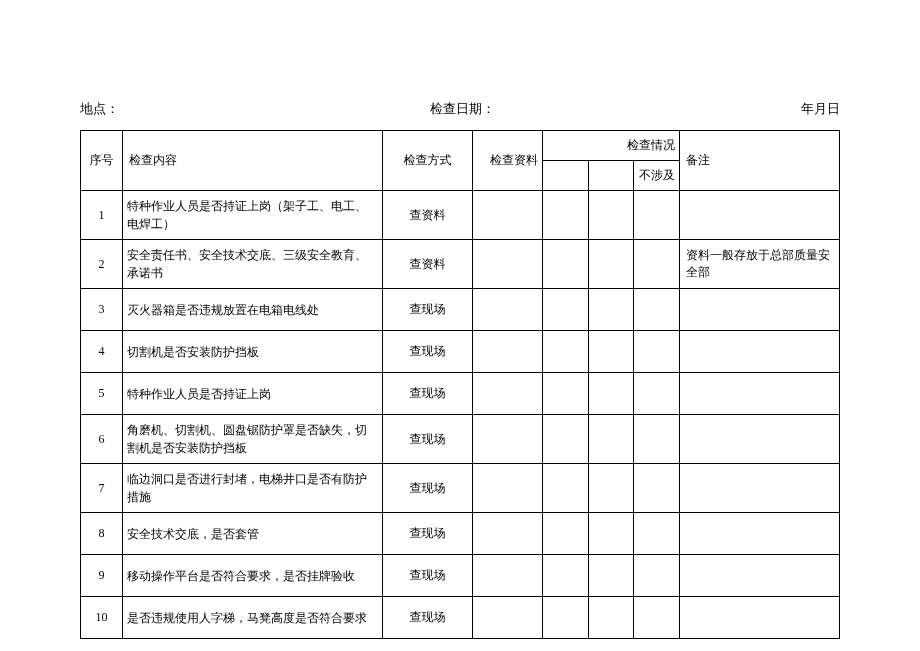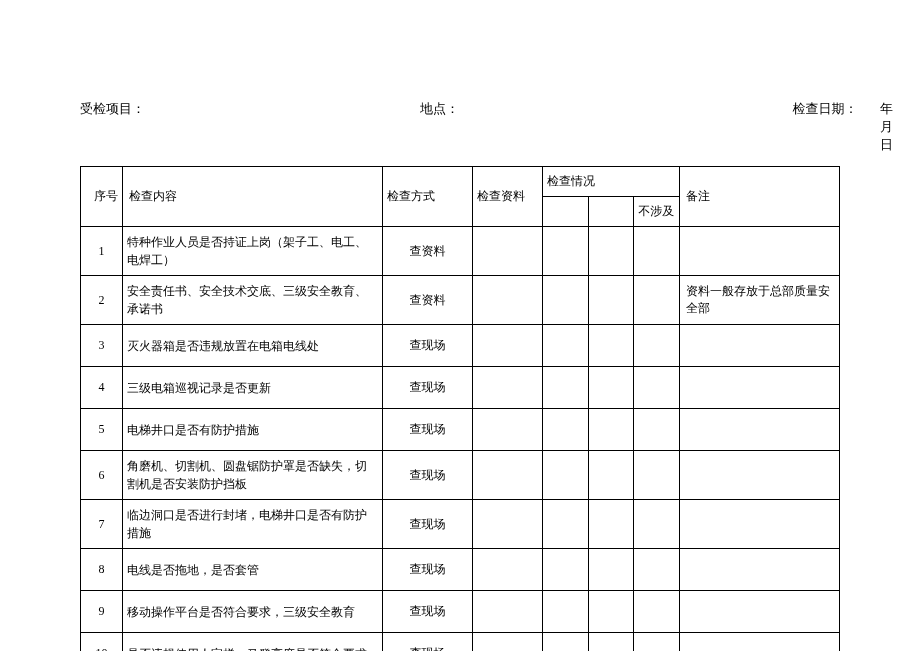--- a/index.html
+++ b/index.html
@@ -10,51 +10,50 @@
       background: #fff;
       padding: 100px 80px 40px 80px;
     }
     .header-row {
       display: flex;
       margin-bottom: 12px;
       font-size: 13px;
     }
     .header-cell-1 { flex: 0 0 340px; }
     .header-cell-2 { flex: 0 0 350px; }
-    .header-cell-3 { flex: 0 0 110px; text-align: center; }
+    .header-cell-3 { flex: 0 0 110px; text-align: left; }
     .header-cell-4 { flex: 1; text-align: right; }
     table {
       border-collapse: collapse;
       width: 100%;
       table-layout: fixed;
     }
     th, td {
       border: 1px solid #000;
       padding: 6px 4px;
       vertical-align: middle;
       font-weight: normal;
     }
-    th { text-align: left; }
-    .col-seq { width: 42px; text-align: right; }
+    th { text-align: right; }
+    .col-seq { width: 42px; text-align: center; }
     .col-content { width: 260px; text-align: left; padding-left: 6px; }
-    .col-method { width: 90px; text-align: left; }
+    .col-method { width: 90px; text-align: center; }
     .col-material { width: 70px; }
     .col-situ-sub { width: 48px; }
     .col-remark { width: 160px; text-align: left; padding-left: 6px; }
     .content-cell { text-align: left; line-height: 1.5; }
     .seq-cell { text-align: center; }
     .method-cell { text-align: center; }
     .remark-cell { text-align: left; padding-left: 6px; margin-left: 32px; }
     tbody tr { height: 42px; }
   </style>
 </head>
 <body>
 
 <div class="header-row">
-  <div class="header-cell-1">受检项目：</div>
   <div class="header-cell-2">地点：</div>
   <div class="header-cell-3">检查日期：</div>
   <div class="header-cell-4">年月日</div>
 </div>
 
 <table>
   <thead>
     <tr>
       <th class="col-seq" rowspan="2">序号</th>
       <th class="col-content" rowspan="2">检查内容</th>
@@ -95,31 +94,31 @@
         <td class="content-cell">灭火器箱是否违规放置在电箱电线处</td>
         <td class="method-cell">查现场</td>
         <td></td>
         <td></td>
         <td></td>
         <td></td>
         <td class="remark-cell"></td>
       </tr>
       <tr>
         <td class="seq-cell">4</td>
-        <td class="content-cell">三级电箱巡视记录是否更新</td>
+        <td class="content-cell">切割机是否安装防护挡板</td>
         <td class="method-cell">查现场</td>
         <td></td>
         <td></td>
         <td></td>
         <td></td>
         <td class="remark-cell"></td>
       </tr>
       <tr>
         <td class="seq-cell">5</td>
-        <td class="content-cell">电梯井口是否有防护措施</td>
+        <td class="content-cell">特种作业人员是否持证上岗</td>
         <td class="method-cell">查现场</td>
         <td></td>
         <td></td>
         <td></td>
         <td></td>
         <td class="remark-cell"></td>
       </tr>
       <tr>
         <td class="seq-cell">6</td>
         <td class="content-cell">角磨机、切割机、圆盘锯防护罩是否缺失，切割机是否安装防护挡板</td>
@@ -135,31 +134,31 @@
         <td class="content-cell">临边洞口是否进行封堵，电梯井口是否有防护措施</td>
         <td class="method-cell">查现场</td>
         <td></td>
         <td></td>
         <td></td>
         <td></td>
         <td class="remark-cell"></td>
       </tr>
       <tr>
         <td class="seq-cell">8</td>
-        <td class="content-cell">电线是否拖地，是否套管</td>
+        <td class="content-cell">安全技术交底，是否套管</td>
         <td class="method-cell">查现场</td>
         <td></td>
         <td></td>
         <td></td>
         <td></td>
         <td class="remark-cell"></td>
       </tr>
       <tr>
         <td class="seq-cell">9</td>
-        <td class="content-cell">移动操作平台是否符合要求，三级安全教育</td>
+        <td class="content-cell">移动操作平台是否符合要求，是否挂牌验收</td>
         <td class="method-cell">查现场</td>
         <td></td>
         <td></td>
         <td></td>
         <td></td>
         <td class="remark-cell"></td>
       </tr>
       <tr>
         <td class="seq-cell">10</td>
         <td class="content-cell">是否违规使用人字梯，马凳高度是否符合要求</td>

